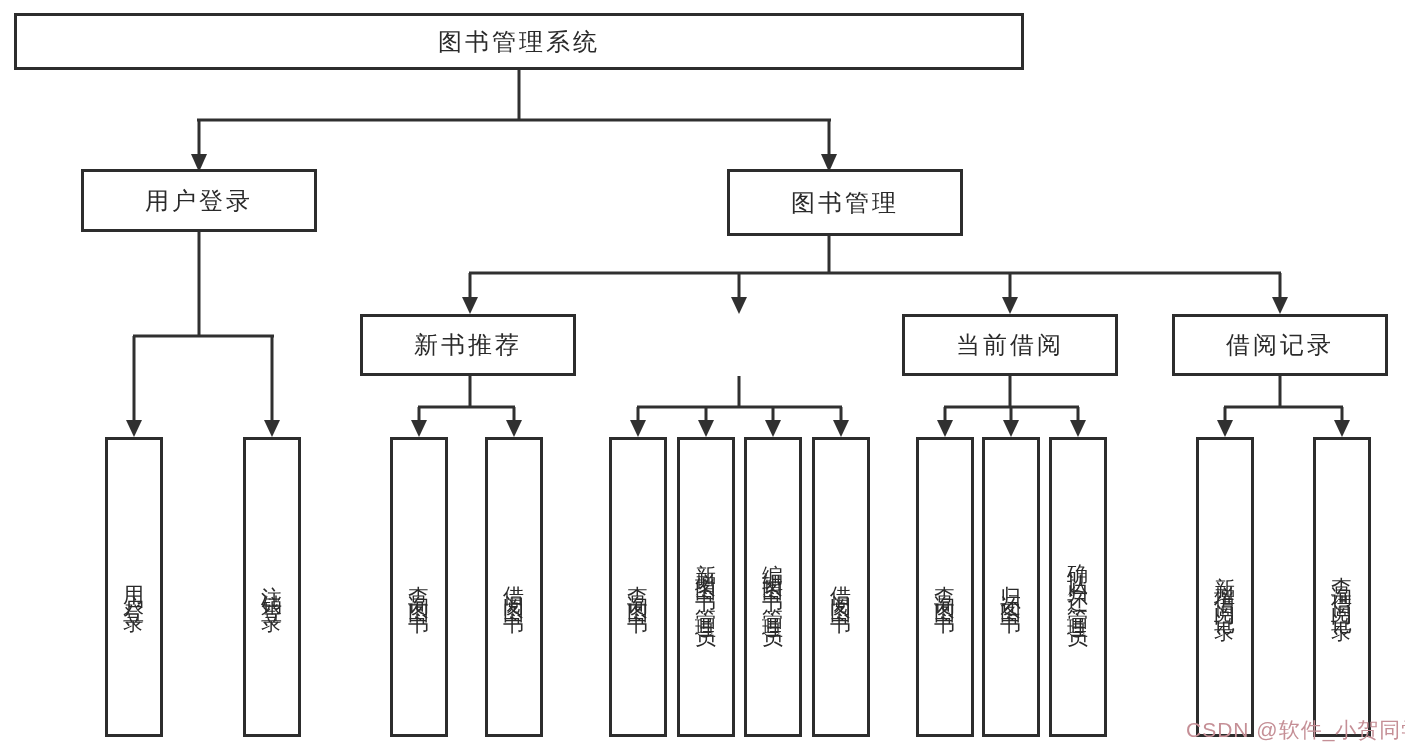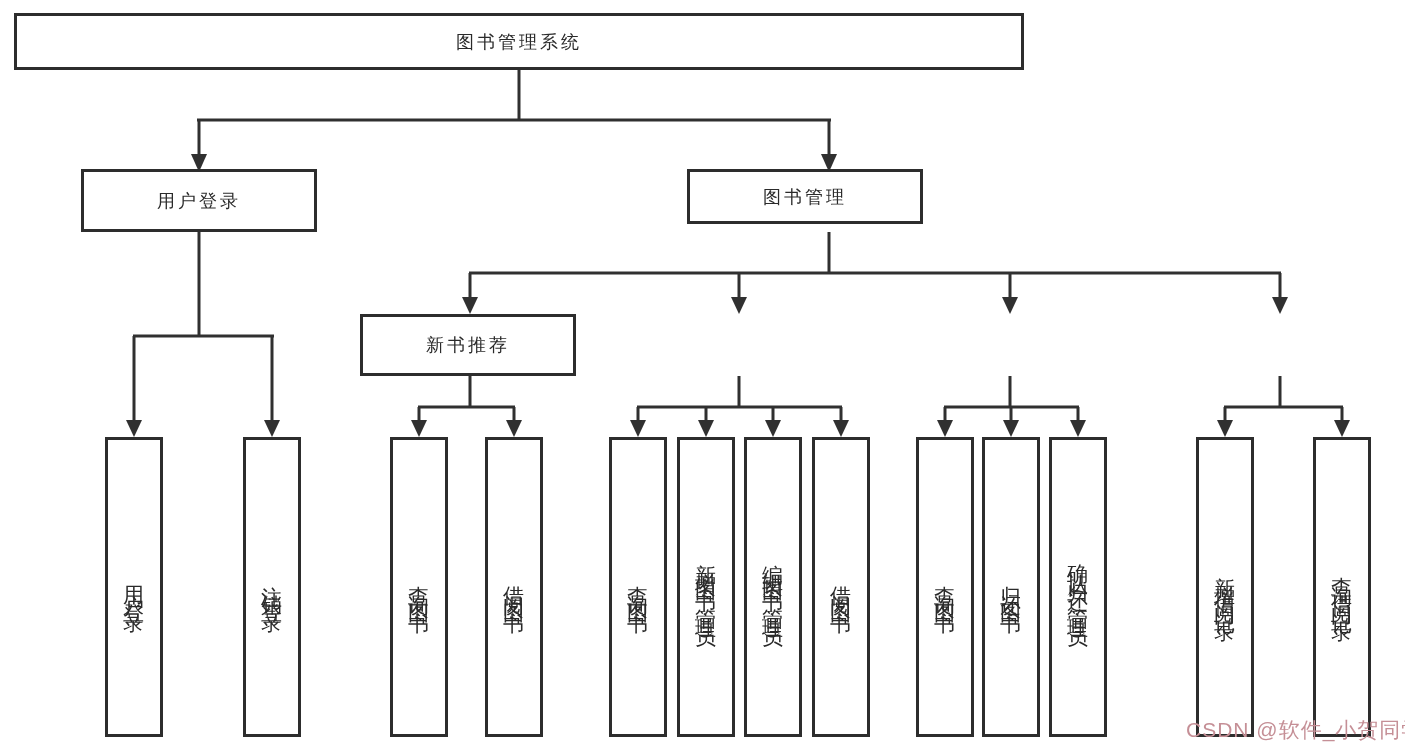--- a/index.html
+++ b/index.html
@@ -16,21 +16,21 @@
     position: absolute;
     box-sizing: border-box;
     background: #ffffff;
     border: 3px solid #2d2d2d;
     display: flex;
     align-items: center;
     justify-content: center;
     z-index: 2;
   }
   .hbox span {
-    font-size: 18px;
+    font-size: 24px;
     letter-spacing: 3px;
     color: #2a2a2a;
     white-space: nowrap;
   }
   .vbox span {
     writing-mode: vertical-rl;
     text-orientation: mixed;
     font-size: 21px;
     letter-spacing: 9px;
     color: #2a2a2a;
@@ -116,26 +116,32 @@
     </g>
   </svg>
 
   <div class="box hbox" style="left:14px; top:13px; width:1010px; height:57px;">
     <span>图书管理系统</span>
   </div>
 
   <div class="box hbox" style="left:81px; top:169px; width:236px; height:63px;">
     <span>用户登录</span>
   </div>
-  <div class="box hbox" style="left:687px; top:169px; width:236px; height:55px;">
+  <div class="box hbox" style="left:727px; top:169px; width:236px; height:67px;">
     <span>图书管理</span>
   </div>
 
   <div class="box hbox" style="left:360px; top:314px; width:216px; height:62px;">
     <span>新书推荐</span>
+  </div>
+  <div class="box hbox" style="left:902px; top:314px; width:216px; height:62px;">
+    <span>当前借阅</span>
+  </div>
+  <div class="box hbox" style="left:1172px; top:314px; width:216px; height:62px;">
+    <span>借阅记录</span>
   </div>
 
   <div class="box vbox" style="left:105px; top:437px; width:58px; height:300px;">
     <span>用户登录</span>
   </div>
   <div class="box vbox" style="left:243px; top:437px; width:58px; height:300px;">
     <span>注销登录</span>
   </div>
 
   <div class="box vbox" style="left:390px; top:437px; width:58px; height:300px;">

